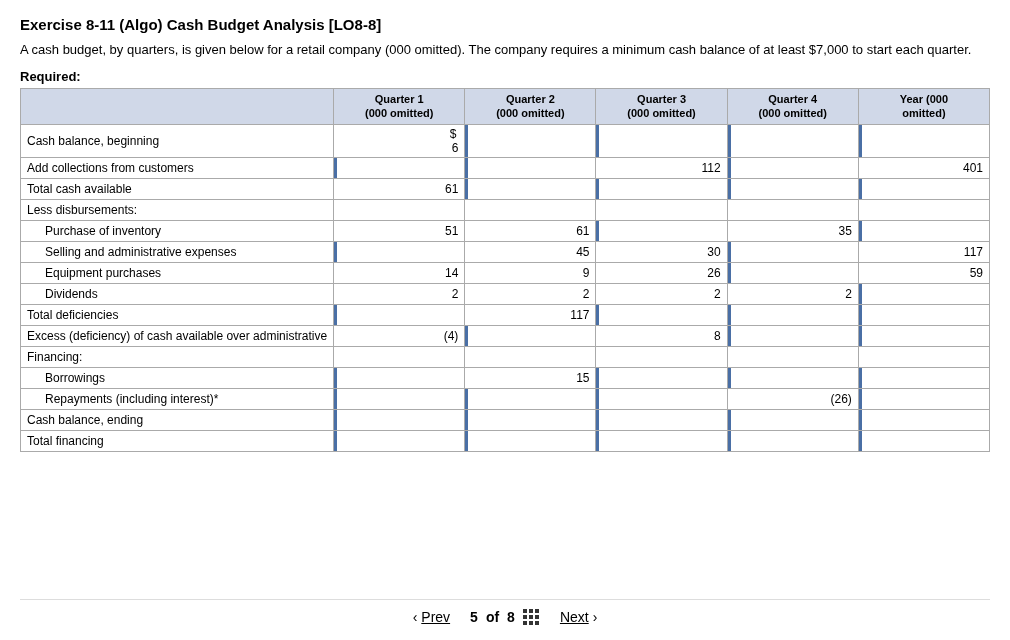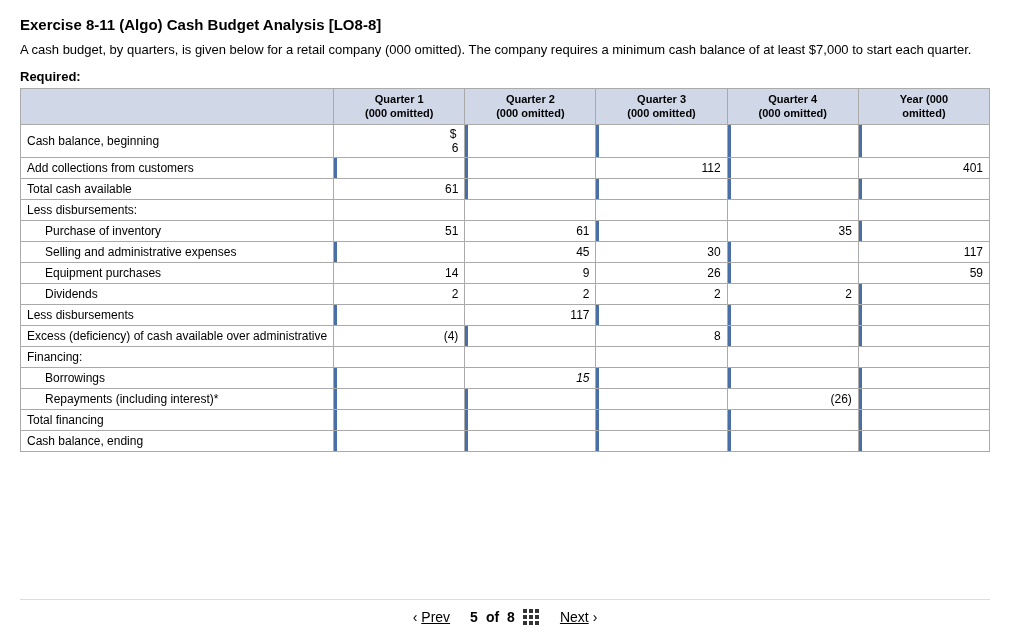--- a/index.html
+++ b/index.html
@@ -279,21 +279,21 @@
             </td>
             <td class="data-cell has-input-marker" style="position: relative;">
               <span class="cell-value">2</span>
             </td>
             <td class="data-cell has-input-marker" style="position: relative;">
               <span class="cell-value">2</span>
             </td>
             <td class="data-cell has-input-marker" style="position: relative;"><div class="input-indicator"></div><input type="text" style=""></td>
           </tr>
           <tr>
-            <td class="row-label">Less disbursements</td>
+            <td class="row-label">Total deficiencies</td>
             <td class="data-cell has-input-marker" style="position: relative;"><div class="input-indicator"></div><input type="text" style=""></td>
             <td class="data-cell has-input-marker" style="position: relative;">
               <span class="cell-value">117</span>
             </td>
             <td class="data-cell has-input-marker" style="position: relative;"><div class="input-indicator"></div><input type="text" style=""></td>
             <td class="data-cell has-input-marker" style="position: relative;"><div class="input-indicator"></div><input type="text" style=""></td>
             <td class="data-cell has-input-marker" style="position: relative;"><div class="input-indicator"></div><input type="text" style=""></td>
           </tr>
           <tr>
             <td class="row-label">Excess (deficiency) of cash available over administrative</td>
@@ -321,47 +321,47 @@
             <td class="data-cell has-input-marker" style="position: relative;">
               <span class="cell-value"></span>
             </td>
             <td class="data-cell has-input-marker" style="position: relative;">
               <span class="cell-value"></span>
             </td>
           </tr>
           <tr>
             <td class="row-label indented">Borrowings</td>
             <td class="data-cell has-input-marker" style="position: relative;"><div class="input-indicator"></div><input type="text" style=""></td>
-            <td class="data-cell has-input-marker" style="position: relative; font-style: italic;">
+            <td class="data-cell has-input-marker" style="position: relative;">
               <span class="cell-value">15</span>
             </td>
             <td class="data-cell has-input-marker" style="position: relative;"><div class="input-indicator"></div><input type="text" style=""></td>
             <td class="data-cell has-input-marker" style="position: relative;"><div class="input-indicator"></div><input type="text" style=""></td>
             <td class="data-cell has-input-marker" style="position: relative;"><div class="input-indicator"></div><input type="text" style=""></td>
           </tr>
           <tr>
             <td class="row-label indented">Repayments (including interest)*</td>
             <td class="data-cell has-input-marker" style="position: relative;"><div class="input-indicator"></div><input type="text" style=""></td>
             <td class="data-cell has-input-marker" style="position: relative;"><div class="input-indicator"></div><input type="text" style=""></td>
             <td class="data-cell has-input-marker" style="position: relative;"><div class="input-indicator"></div><input type="text" style=""></td>
             <td class="data-cell has-input-marker" style="position: relative;">
               <span class="cell-value">(26)</span>
             </td>
             <td class="data-cell has-input-marker" style="position: relative;"><div class="input-indicator"></div><input type="text" style=""></td>
           </tr>
           <tr>
+            <td class="row-label">Cash balance, ending</td>
+            <td class="data-cell has-input-marker" style="position: relative;"><div class="input-indicator"></div><input type="text" style=""></td>
+            <td class="data-cell has-input-marker" style="position: relative;"><div class="input-indicator"></div><input type="text" style=""></td>
+            <td class="data-cell has-input-marker" style="position: relative;"><div class="input-indicator"></div><input type="text" style=""></td>
+            <td class="data-cell has-input-marker" style="position: relative;"><div class="input-indicator"></div><input type="text" style=""></td>
+            <td class="data-cell has-input-marker" style="position: relative;"><div class="input-indicator"></div><input type="text" style=""></td>
+          </tr>
+          <tr>
             <td class="row-label">Total financing</td>
-            <td class="data-cell has-input-marker" style="position: relative;"><div class="input-indicator"></div><input type="text" style=""></td>
-            <td class="data-cell has-input-marker" style="position: relative;"><div class="input-indicator"></div><input type="text" style=""></td>
-            <td class="data-cell has-input-marker" style="position: relative;"><div class="input-indicator"></div><input type="text" style=""></td>
-            <td class="data-cell has-input-marker" style="position: relative;"><div class="input-indicator"></div><input type="text" style=""></td>
-            <td class="data-cell has-input-marker" style="position: relative;"><div class="input-indicator"></div><input type="text" style=""></td>
-          </tr>
-          <tr>
-            <td class="row-label">Cash balance, ending</td>
             <td class="data-cell has-input-marker" style="position: relative;"><div class="input-indicator"></div><input type="text" style=""></td>
             <td class="data-cell has-input-marker" style="position: relative;"><div class="input-indicator"></div><input type="text" style=""></td>
             <td class="data-cell has-input-marker" style="position: relative;"><div class="input-indicator"></div><input type="text" style=""></td>
             <td class="data-cell has-input-marker" style="position: relative;"><div class="input-indicator"></div><input type="text" style=""></td>
             <td class="data-cell has-input-marker" style="position: relative;"><div class="input-indicator"></div><input type="text" style=""></td>
           </tr>
         </tbody>
     </table>
   </div>
 

